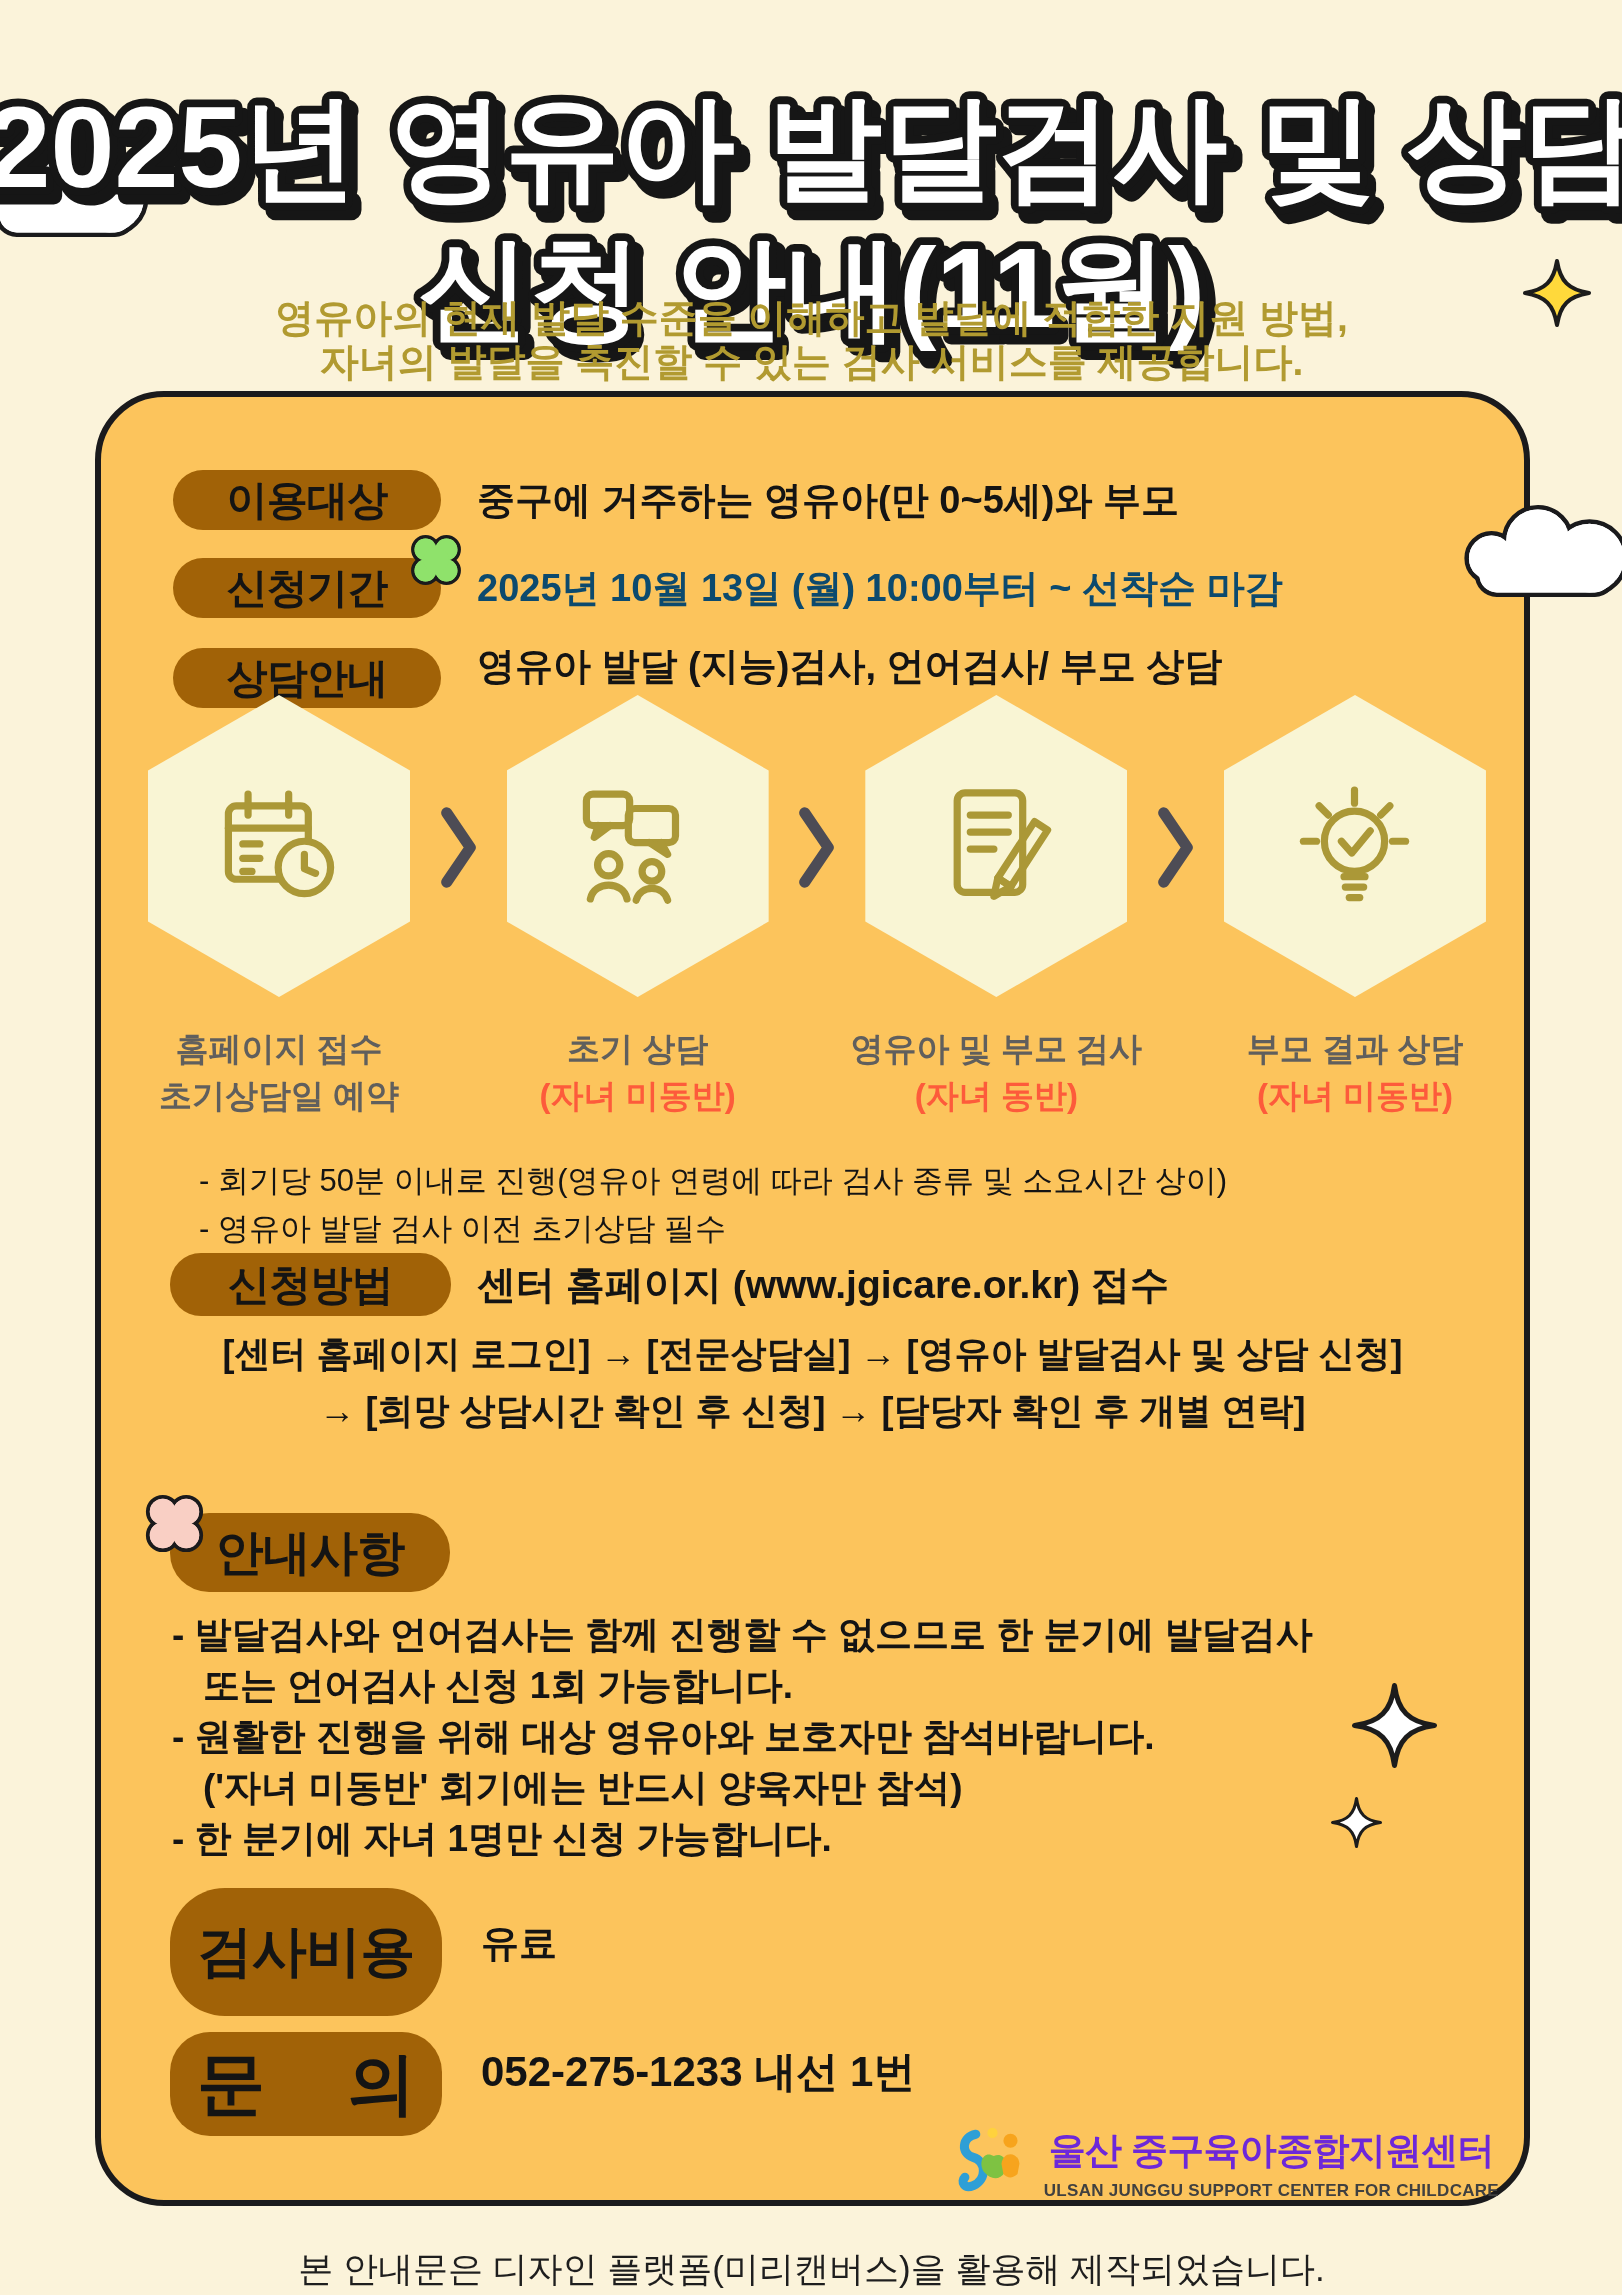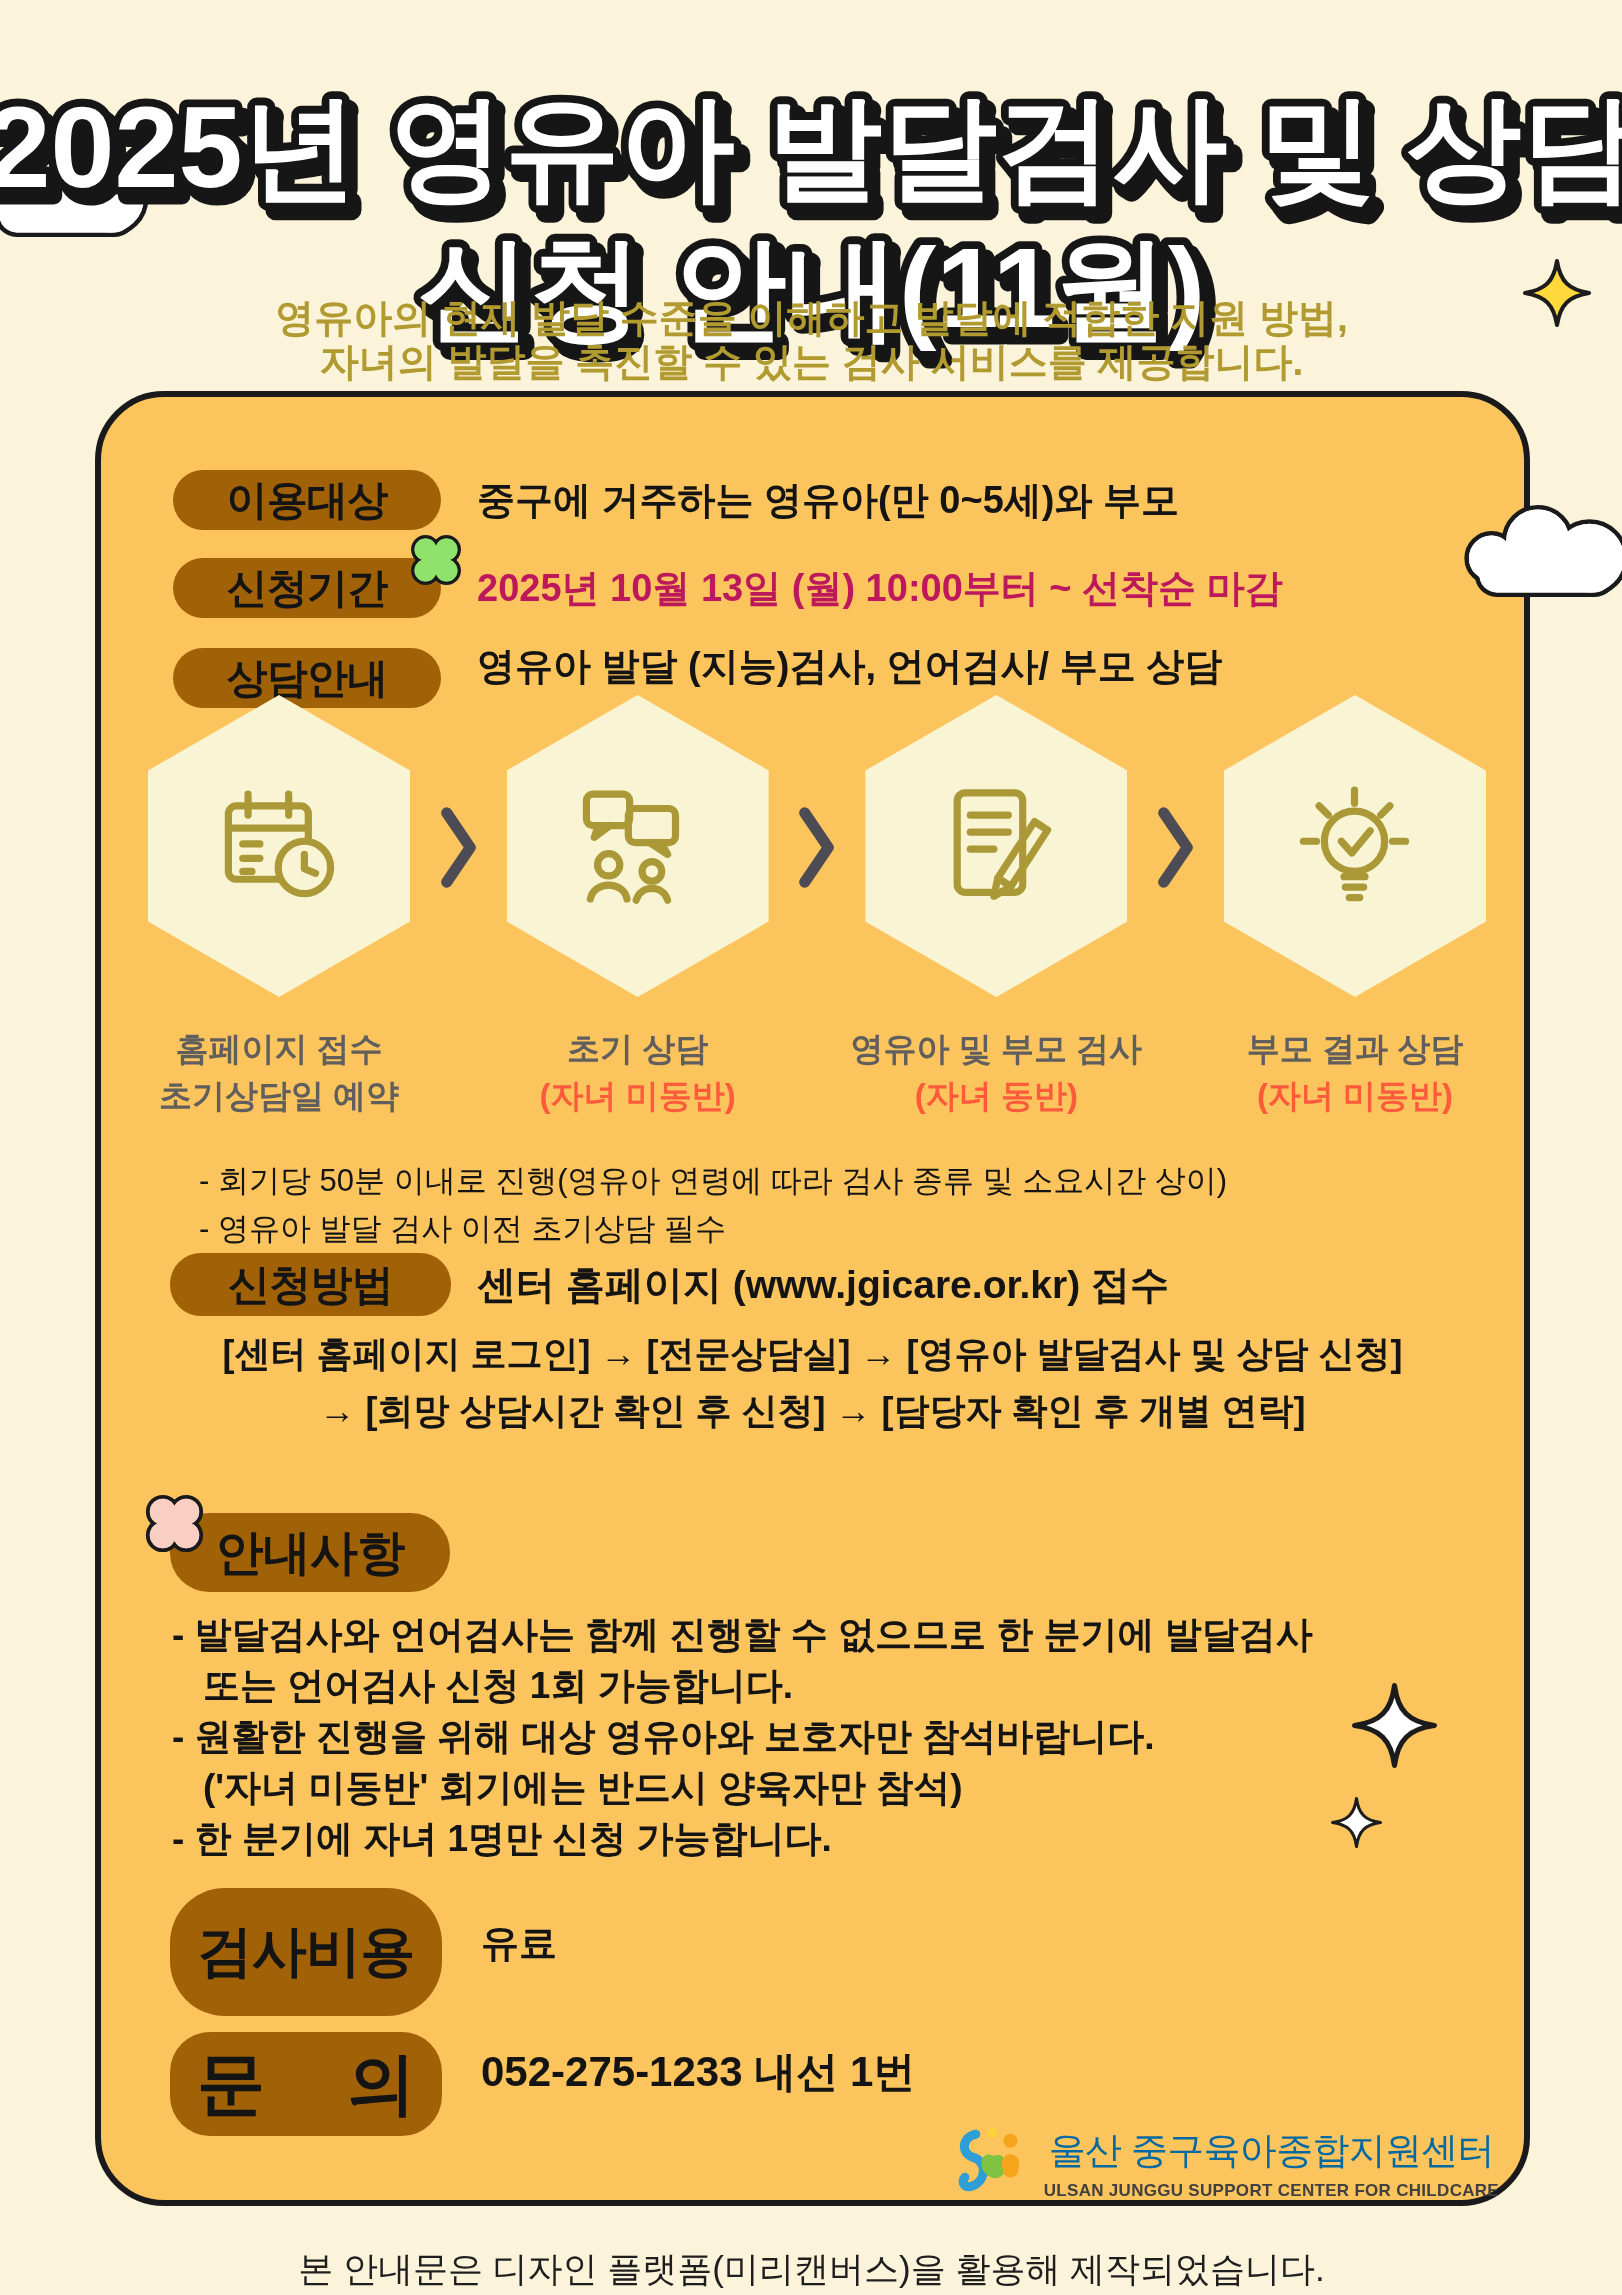--- a/index.html
+++ b/index.html
@@ -30,21 +30,21 @@
   .pill{
     position:absolute; background:#a16207; border-radius:79px;
     display:flex; align-items:center; justify-content:center;
     font-weight:900; color:#141414; letter-spacing:-0.7px;
   }
   .pill-s{left:72px; width:268px; height:60px; font-size:41px; border-radius:30px;}
   .row-value{
     position:absolute; left:376px; height:60px; display:flex; align-items:center;
     font-size:38px; font-weight:800; color:#141414; white-space:nowrap;
   }
-  .value-red{color:#be185d;}
+  .value-red{color:#0c4a6e;}
   
   .process{
     position:absolute; left:34px; top:298px; width:1364px;
     display:flex; justify-content:space-between; align-items:flex-start;
   }
   .p-step{width:288px; display:flex; flex-direction:column; align-items:center;}
   .hexagon{
     width:262px; height:302px; background:#f9f5d4;
     clip-path:polygon(50% 0,100% 25%,100% 75%,50% 100%,0 75%,0 25%);
     display:flex; align-items:center; justify-content:center;
@@ -68,21 +68,21 @@
   .bullets{position:absolute; left:71px; top:1212px; font-size:37px; line-height:51px; font-weight:600; white-space:nowrap;}
   .bullet-cont{padding-left:31px;}
   
   .pill-fee{left:69px; top:1491px; width:272px; height:128px; font-size:55px; border-radius:55px;}
   .fee-value{left:380px; top:1491px; height:110px; font-size:38px;}
   .pill-contact{left:69px; top:1635px; width:272px; height:104px; font-size:68px; border-radius:40px; word-spacing:65px;}
   .contact-value{left:380px; top:1635px; height:80px; font-size:42px; font-weight:800;}
   
   .logo-row{position:absolute; right:25px; top:1701px; display:flex; align-items:flex-end; gap:13px;}
   .logo-text{display:flex; flex-direction:column; align-items:center;}
-  .logo-ko{font-size:37px; font-weight:400; color:#0369a1; letter-spacing:-0.7px; white-space:nowrap;margin-top:28px;}
+  .logo-ko{font-size:37px; font-weight:700; color:#6d28d9; letter-spacing:-0.7px; white-space:nowrap;margin-top:28px;}
   .logo-en{font-size:17px; font-weight:700; color:#404040; margin-top:5.2px; letter-spacing:0.3px; white-space:nowrap;}
   
   .footer{
     position:absolute; left:0; top:2230px; width:1623px; text-align:center;
     font-size:35px; font-weight:500; color:#1e1e1e;margin-top:16px;
   }
   .deco{position:absolute;}
 </style>
 </head>
 <body>

